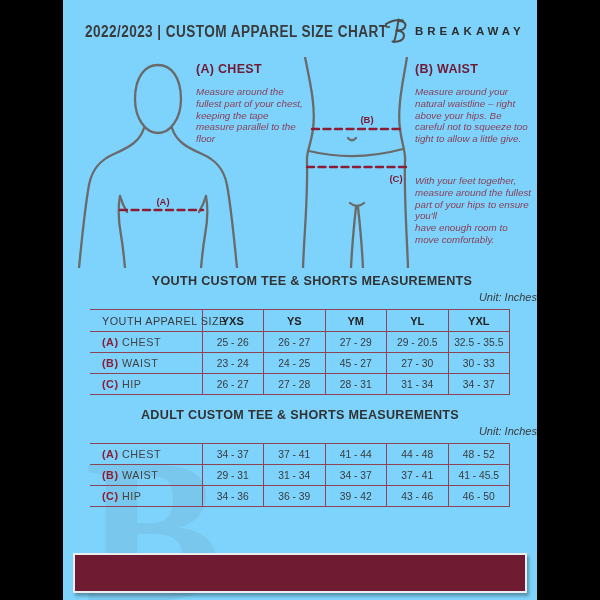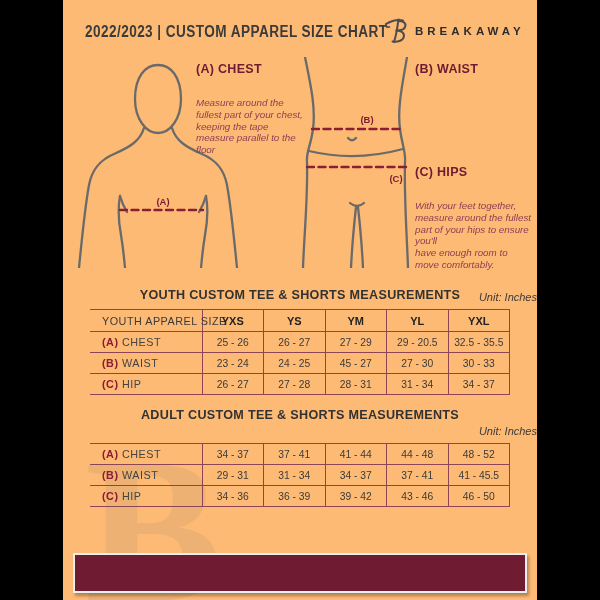--- a/index.html
+++ b/index.html
@@ -1,21 +1,21 @@
 <!DOCTYPE html>
 <html><head>
 <meta charset="utf-8">
 <style>
   html,body{margin:0;padding:0;}
   body{
     width:600px;height:600px;position:relative;overflow:hidden;
     background:#000;
     font-family:"Liberation Sans", sans-serif;
   }
-  .page{position:absolute;left:63px;top:0;width:474px;height:600px;background:#fdba74;}
+  .page{position:absolute;left:63px;top:0;width:474px;height:600px;background:#7dd3fc;}
 
   
   .hdr-title{
     position:absolute;left:22px;top:23px;
     font-size:16px;font-weight:bold;color:#3b3b3b;letter-spacing:.5px;
     white-space:nowrap;transform:scaleX(.85);transform-origin:left center;
   }
   .logo{position:absolute;left:320px;top:15px;width:26px;height:30px;}
   .brand{
     position:absolute;left:352px;top:25px;
@@ -24,21 +24,21 @@
 
   
   .fig{position:absolute;}
   .fig path, .fig ellipse{fill:none;stroke:#6a6a6a;stroke-width:2.3;stroke-linecap:round;}
   .fig .dash{stroke:#8b1e33;stroke-width:2.4;stroke-dasharray:7 4.5;}
   .fig text{font-family:"Liberation Sans",sans-serif;font-size:9.5px;font-weight:bold;fill:#7c1a32;}
 
   
   .guide{position:absolute;}
   .g-head{font-size:12.5px;font-weight:bold;color:#701a33;letter-spacing:.3px;}
-  .g-body{margin-top:21px;font-size:9.8px;font-style:italic;color:#8a3e55;line-height:11.8px;white-space:pre-line;}
+  .g-body{margin-top:10px;font-size:9.8px;font-style:italic;color:#8a3e55;line-height:11.8px;white-space:pre-line;}
 
   
   .sec-title{position:absolute;left:0;width:474px;text-align:center;
     font-size:12.6px;font-weight:bold;color:#323232;letter-spacing:.3px;}
   .sec-unit{position:absolute;left:0;width:474px;text-align:right;
     font-size:11px;font-style:italic;color:#3a3a3a;}
 
   
   table.size-table{position:absolute;left:27px;width:420px;border-collapse:collapse;table-layout:fixed;}
   .size-table td{padding:0;vertical-align:middle;}
@@ -109,30 +109,30 @@
     <text x="74" y="66" text-anchor="middle">(B)</text>
     <text x="103" y="125" text-anchor="middle">(C)</text>
   </svg>
 
   <div class="guide" style="left:133px;top:62px;width:110px;">
     <div class="g-head">(A) CHEST</div>
     <div class="g-body">Measure around the fullest part of your chest, keeping the tape measure parallel to the floor</div>
   </div>
   <div class="guide" style="left:352px;top:62px;width:114px;">
     <div class="g-head">(B) WAIST</div>
+    <div class="g-body">Measure around your natural waistline – right above your hips. Be careful not to squeeze too tight to allow a little give.</div>
   </div>
   <div class="guide" style="left:352px;top:165px;width:118px;">
-    <div class="g-head">(C) HIPS</div>
     <div class="g-body">With your feet together, measure around the fullest part of your hips to ensure you'll
 have enough room to move comfortably.</div>
   </div>
 
   <div class="watermark">B</div>
 
-  <div class="sec-title" style="top:288px;">YOUTH CUSTOM TEE &amp; SHORTS MEASUREMENTS</div>
+  <div class="sec-title" style="top:274px;margin-left:12px;">YOUTH CUSTOM TEE &amp; SHORTS MEASUREMENTS</div>
   <div class="sec-unit" style="top:291px;">Unit: Inches</div>
 
   <table class="size-table" style="top:309px;">
     <colgroup>
         <col style="width:112px;">
         <col>
         <col>
         <col>
         <col>
         <col>

